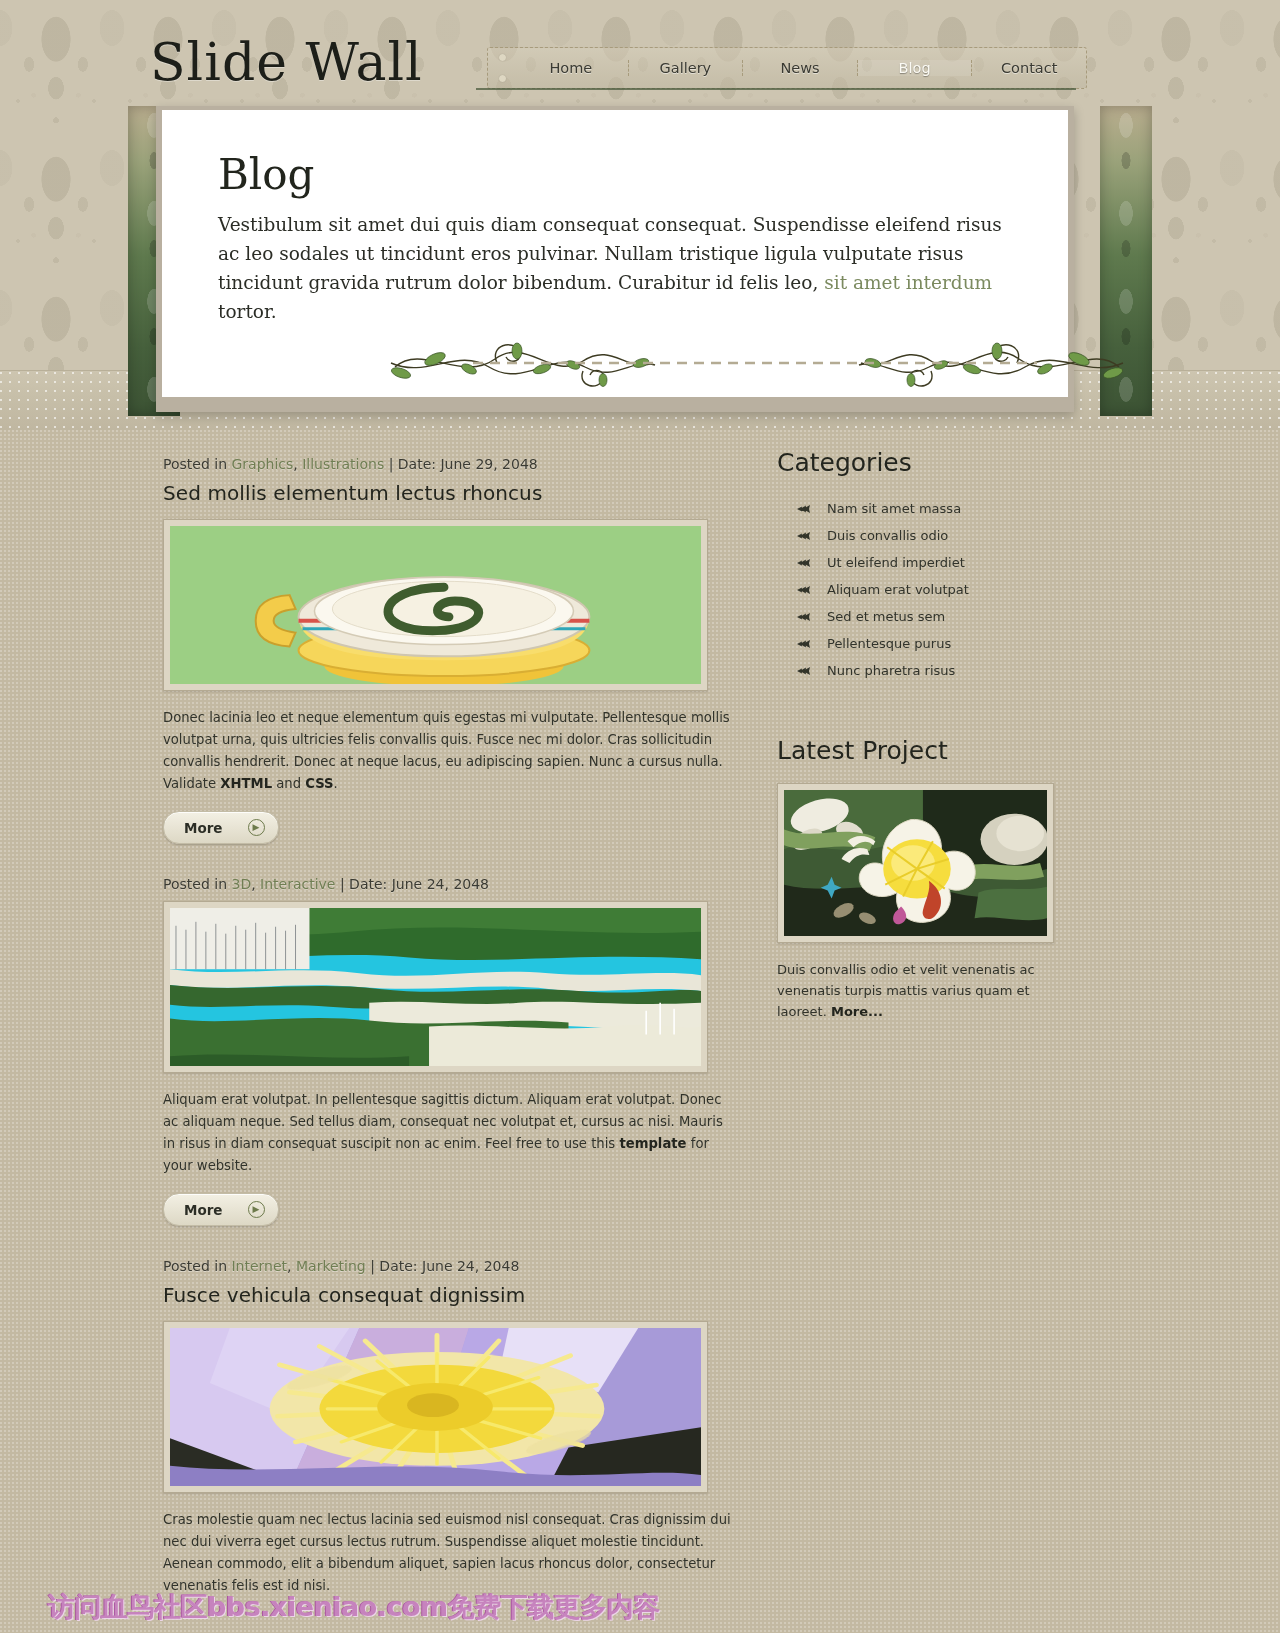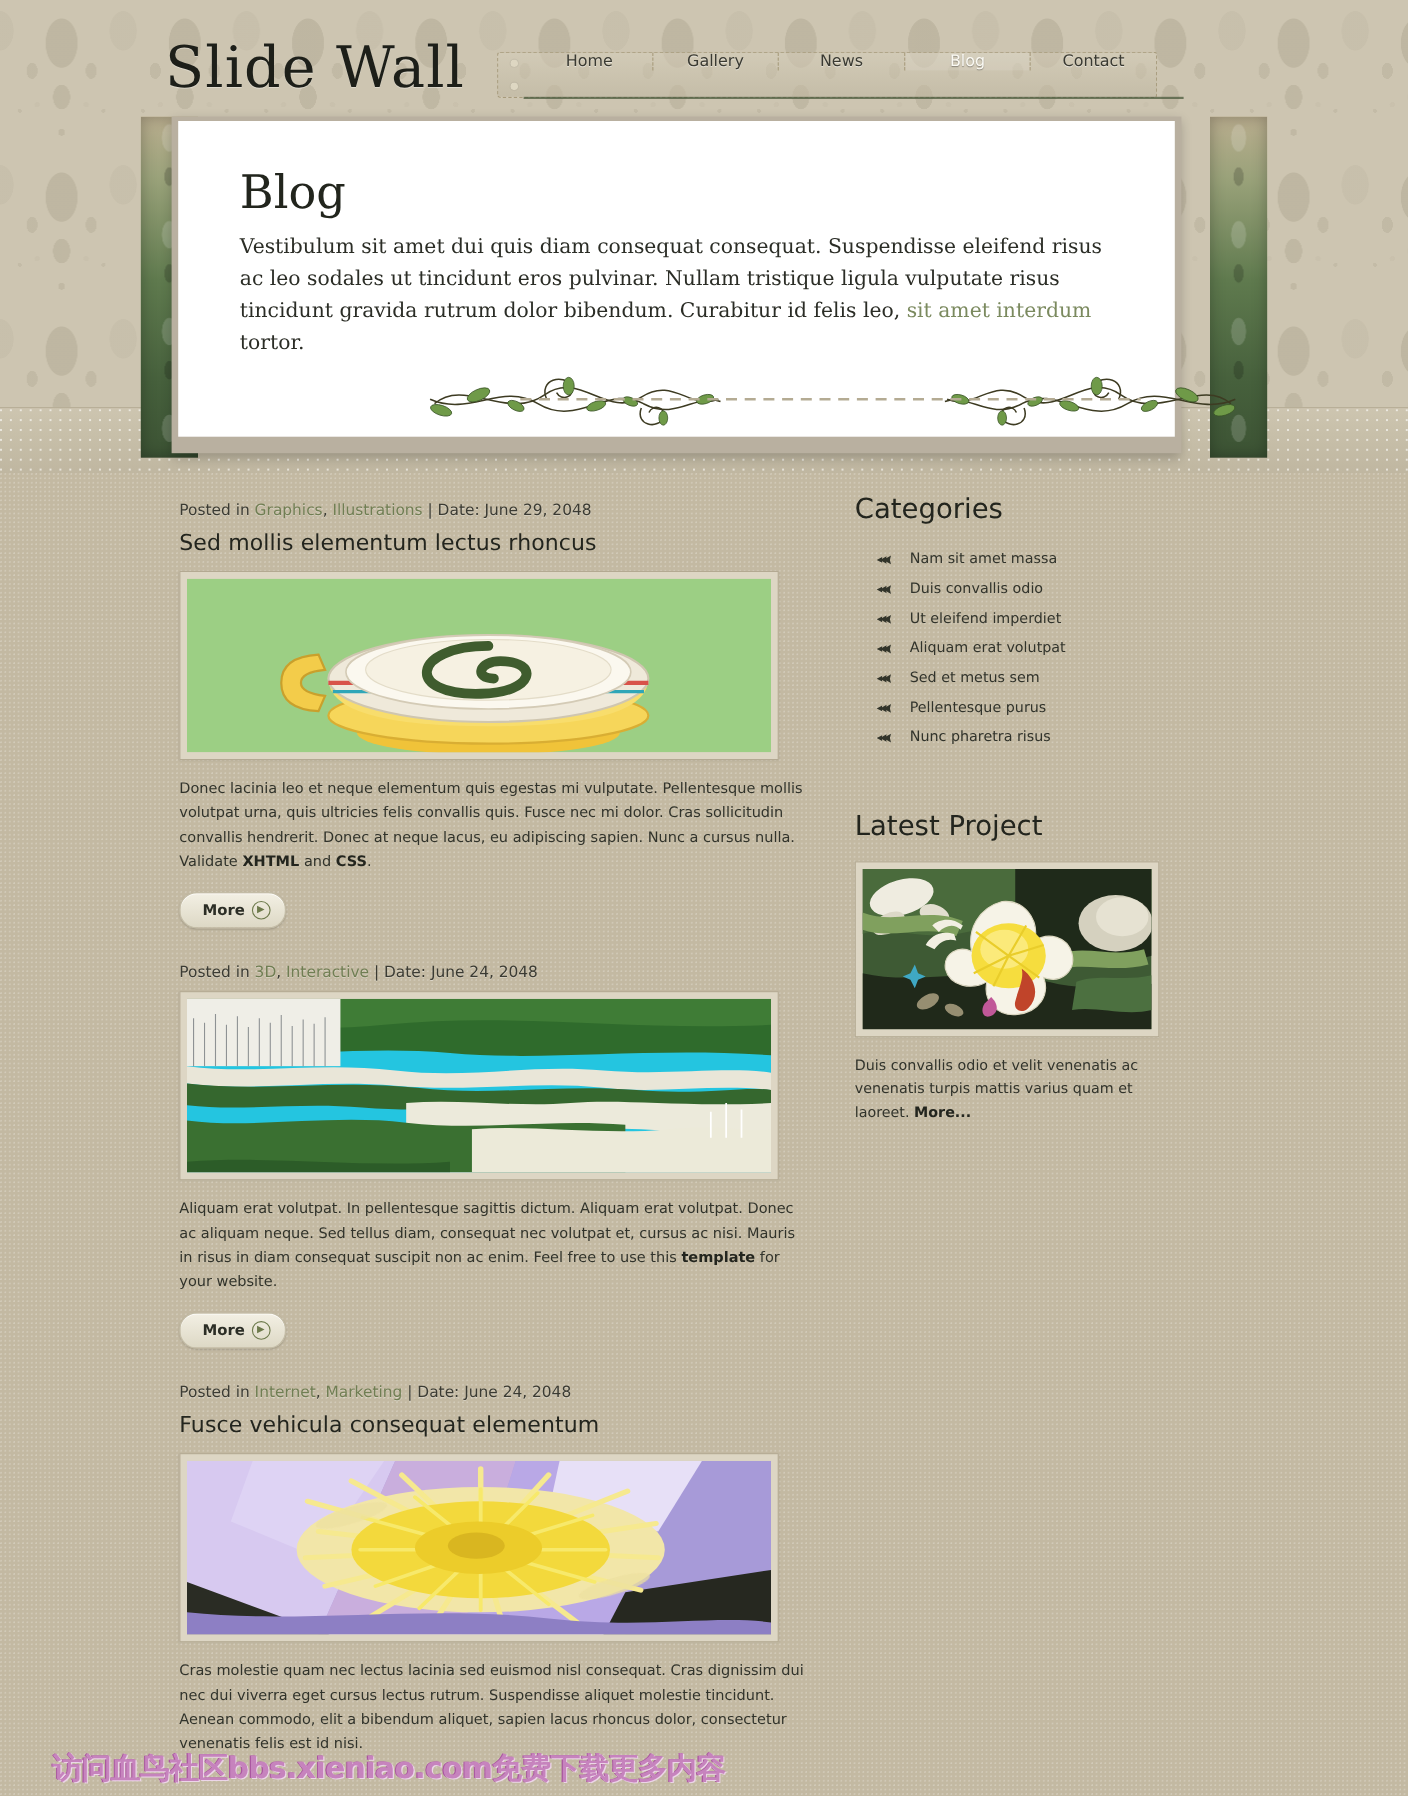--- a/index.html
+++ b/index.html
@@ -69,24 +69,24 @@
     background-size:52px 88px;
   }
 
   
   .logo{
     position:absolute; left:150px; top:32px;
     font-family:"DejaVu Serif", serif; font-size:52px; font-weight:400;
     color:#1d1f19; letter-spacing:1px; text-shadow:0 1px 0 rgba(255,255,255,.35);
   }
   .nav{
-    position:absolute; left:452px; top:47px; width:600px; height:42px;
+    position:absolute; left:487px; top:47px; width:600px; height:42px;
     background:linear-gradient(rgba(214,206,186,.55), rgba(191,182,160,.55));
     border:1px dashed #a79b7c; border-radius:3px;
-    display:flex; align-items:flex-start;
+    display:flex; align-items:center;
   }
   .nav::before, .nav::after{
     content:""; position:absolute; left:11px; width:7px; height:7px;
     border-radius:50%; background:#ded7c2; box-shadow:0 0 1px rgba(0,0,0,.25);
   }
   .nav::before{ top:6px; }
   .nav::after{ bottom:6px; }
   .nav-item{
     flex:1; display:flex; align-items:center; justify-content:center;
     font-size:14.5px; color:#3a3a32; cursor:pointer;
@@ -137,21 +137,21 @@
     width:545px; height:172px; border:1px solid #b3a992; background:#ddd6c4;
     padding:6px; box-shadow:0 1px 2px rgba(0,0,0,.12); position:relative; overflow:hidden;
   }
   .thumb .art{ width:100%; height:100%; position:relative; overflow:hidden; }
   .body{
     margin:16px 0 0 0; font-size:13.2px; line-height:22px; color:#31332b; width:575px;
   }
   .body b{ color:#23251e; }
 
   .btn-more{
-    display:inline-flex; align-items:center; gap:6px;
+    display:inline-flex; align-items:center; gap:25px;
     margin-top:16px; padding:7px 13px 7px 20px; min-width:96px;
     background:linear-gradient(#f3f0e4,#ddd8c5);
     border:1px solid #c3bca6; border-radius:16px;
     box-shadow:0 1px 2px rgba(0,0,0,.18), inset 0 1px 0 rgba(255,255,255,.85);
     font-size:13.5px; font-weight:bold; color:#2c2e26; cursor:pointer;
   }
   .arrow-circ{
     width:17px; height:17px; border-radius:50%; border:1.6px solid #6d7a4b;
     display:inline-flex; align-items:center; justify-content:center;
     color:#6d7a4b; font-size:9px; line-height:1;
@@ -310,21 +310,21 @@
     <p class="body"><span>Aliquam erat volutpat. In pellentesque sagittis dictum. Aliquam erat volutpat. Donec ac aliquam neque. Sed tellus diam, consequat nec volutpat et, cursus ac nisi. Mauris in risus in diam consequat suscipit non ac enim. Feel free to use this </span><b>template</b><span> for your website.</span></p>
 
     <div class="btn-more">
       <span>More</span>
       <span class="arrow-circ">▶</span>
     </div>
   </article>
 
   <article class="post">
     <div class="meta"><span>Posted in </span><a href="#">Internet</a>, <a href="#">Marketing</a><span> | Date: </span><span>June 24, 2048</span></div>
-    <h2>Fusce vehicula consequat elementum</h2>
+    <h2>Fusce vehicula consequat dignissim</h2>
 
     <div class="thumb">
       <div class="art">
         <svg viewBox="0 0 533 172" preserveAspectRatio="none" style="width:100%;height:100%;display:block">
           <rect width="533" height="172" fill="#b3a3e0"></rect>
           <path d="M0,0 H190 L120,172 H0z" fill="#d7c9f0"></path>
           <path d="M190,0 H300 L250,172 H120z" fill="#c9aedd"></path>
           <path d="M300,0 H420 L400,172 H250z" fill="#b9a8e6"></path>
           <path d="M420,0 H533 V172 H400z" fill="#a79ad8"></path>
           <path d="M0,120 L130,172 H0z" fill="#2a2c24"></path>

